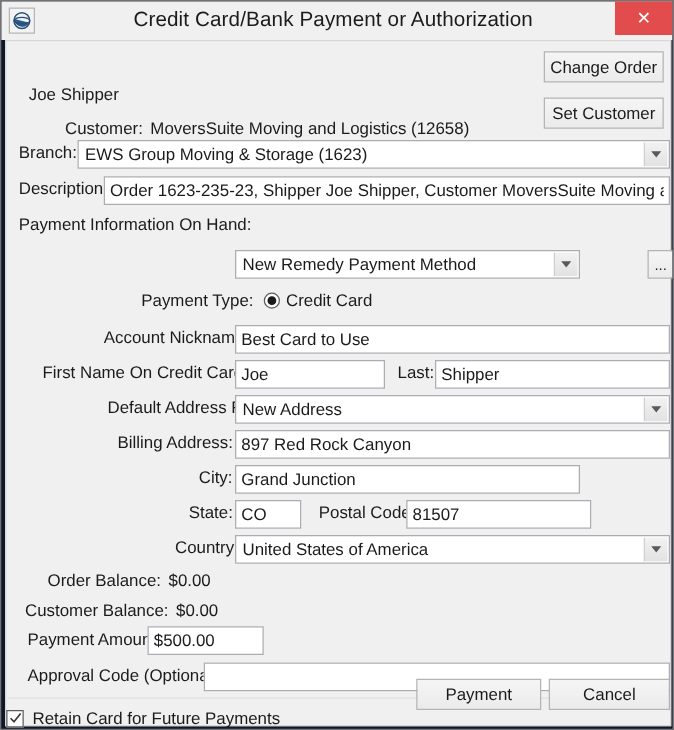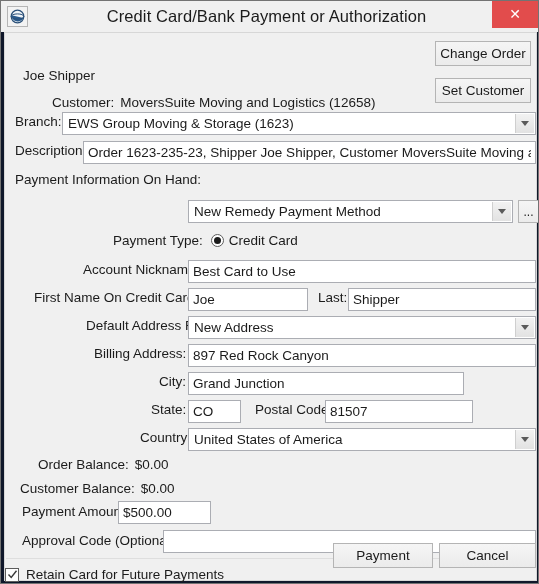--- a/index.html
+++ b/index.html
@@ -256,21 +256,21 @@
     </div>
 
     <div class="row" style="left:10px; top:110px;">
       <span class="lbl">Description:</span>
     </div>
     <input class="tb" style="position: absolute; left: 78px; top: 108px; width: 453px;" value="Order 1623-235-23, Shipper Joe Shipper, Customer MoversSuite Moving and Logisti">
 
     <div class="row" style="left:10px; top:139px;">
       <span class="lbl">Payment Information On Hand:</span>
     </div>
-    <div class="combo" style="position:absolute; left:183px; top:167px; width:325px; height:23px; top:167px;">
+    <div class="combo" style="position:absolute; left:183px; top:167px; width:276px; height:23px; top:167px;">
       <span class="combo-text">New Remedy Payment Method</span>
       <span class="arrow">
           <span class="chev"></span>
         </span>
     </div>
     <button class="ellipsis-btn" style="position:absolute; left:513px; top:167px; width:21px; height:23px;">...</button>
 
     <div class="row" style="left:108px; top:200px;">
       <span class="lbl">Payment Type:</span>
       <span class="radio-outer" style="margin-left:8px;">

